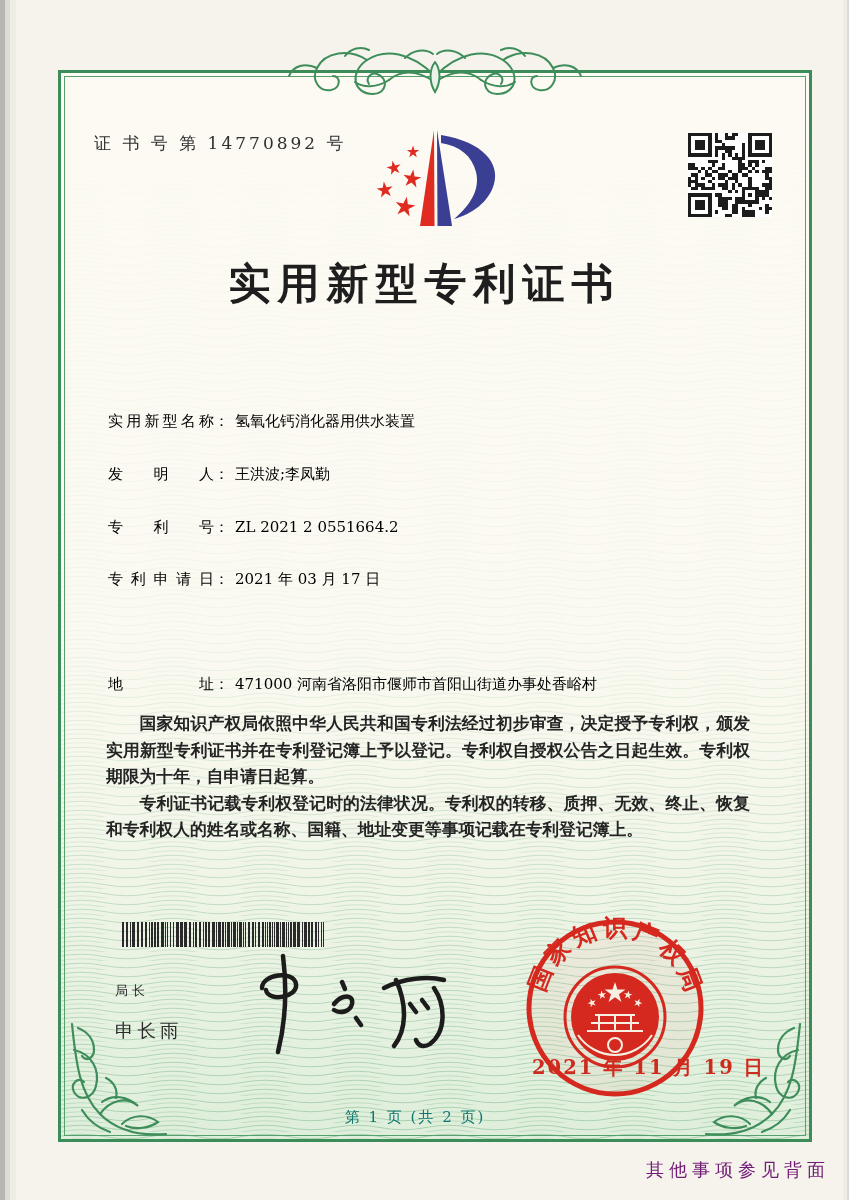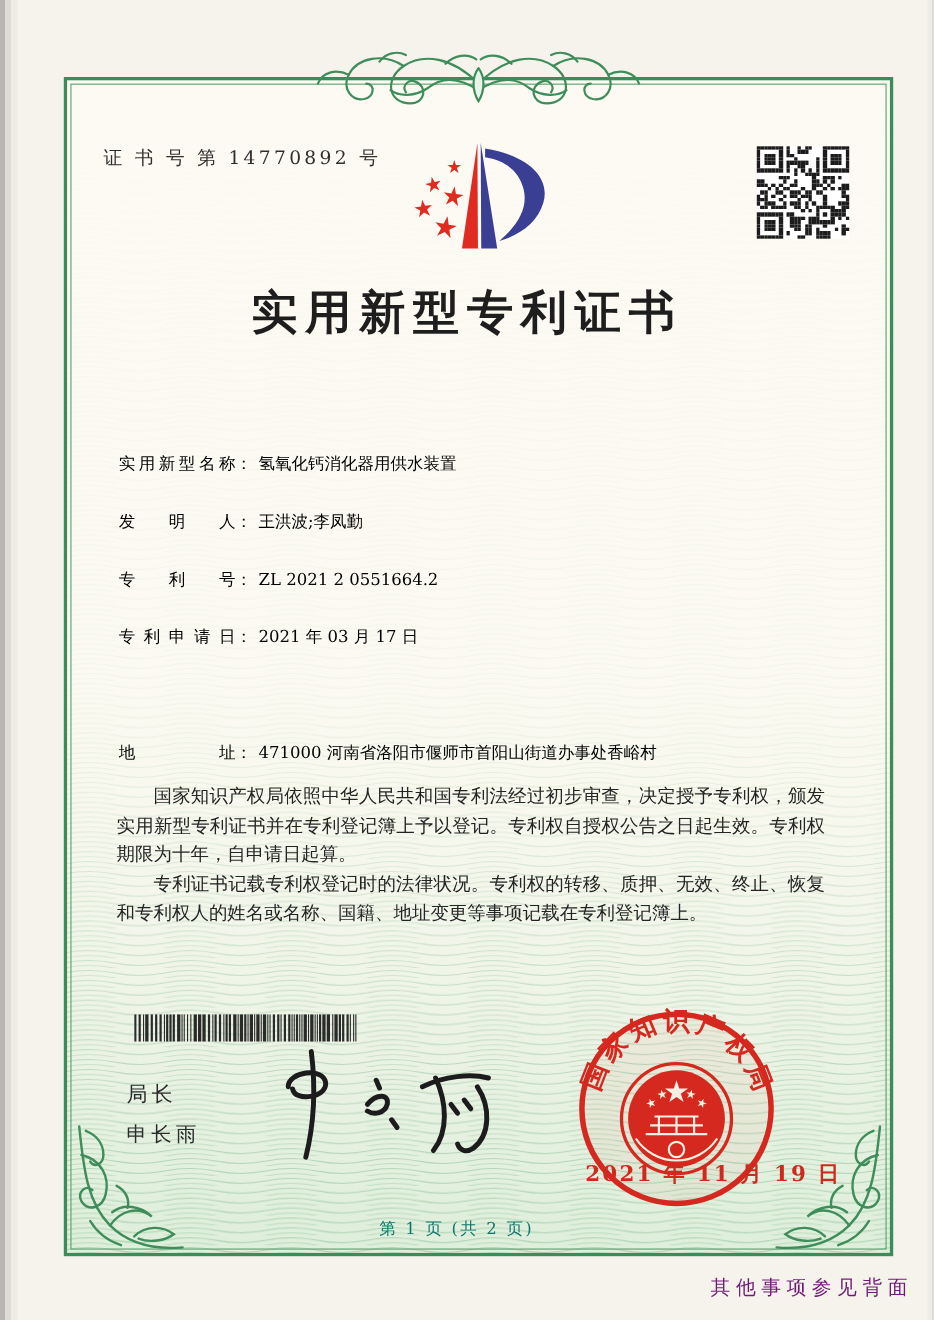--- a/index.html
+++ b/index.html
@@ -26,24 +26,24 @@
   .logo{position:absolute;left:368px;top:126px;}
   .title{position:absolute;left:0;top:256px;width:849px;margin:0;text-align:center;
       font-size:42px;font-weight:700;letter-spacing:7px;color:#1e1e1e;}
   .row{position:absolute;left:108px;font-size:15px;white-space:nowrap;color:#000000;margin-top:48px;}
   .flabel{display:inline-block;width:106px;text-align:justify;text-align-last:justify;vertical-align:bottom;}
   .colon{margin-right:6px;}
   .pair2{margin-left:62px;}
   .pair2 .colon{margin-right:4px;}
   .paras{position:absolute;left:106px;top:710px;width:644px;font-size:16.8px;line-height:26.5px;
       text-align:justify;color:#242424;}
-  .paras p{margin:0;text-indent:2em;}
+  .paras p{margin:0;text-indent:2em;font-weight:bold;}
   .barcode{position:absolute;left:122px;top:922px;width:214px;height:25px;display:flex;overflow:hidden;}
   .barcode i{display:block;height:100%;background:#2a2a2a;flex:none;}
-  .signer-title{position:absolute;left:115px;top:982px;font-size:19px;letter-spacing:4px;}
+  .signer-title{position:absolute;left:115px;top:982px;font-size:13px;letter-spacing:4px;}
   .signer-name{position:absolute;left:115px;top:1018px;font-size:18.5px;letter-spacing:4px;}
   .signature{position:absolute;left:238px;top:948px;}
   .seal{position:absolute;left:520px;top:913px;}
   .seal-date{position:absolute;left:532px;top:1054px;font-size:19.5px;letter-spacing:2px;
       color:#cf2a1e;font-weight:600;}
   .page-info{position:absolute;left:0;top:1108px;width:830px;text-align:center;font-size:15px;
       letter-spacing:2px;color:#0f766e;}
   .back-note{position:absolute;left:0;top:1158px;width:830px;text-align:right;font-size:18px;
       letter-spacing:5px;color:#701a75;}
 </style>

